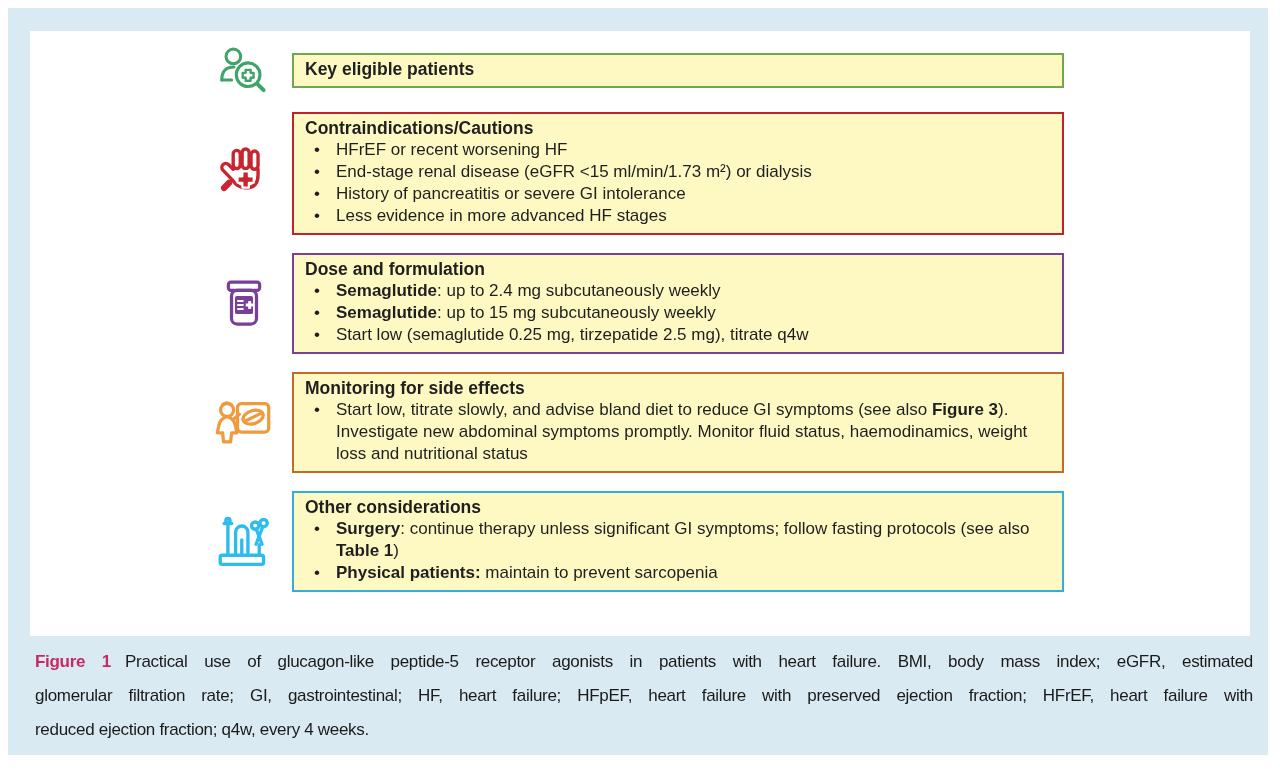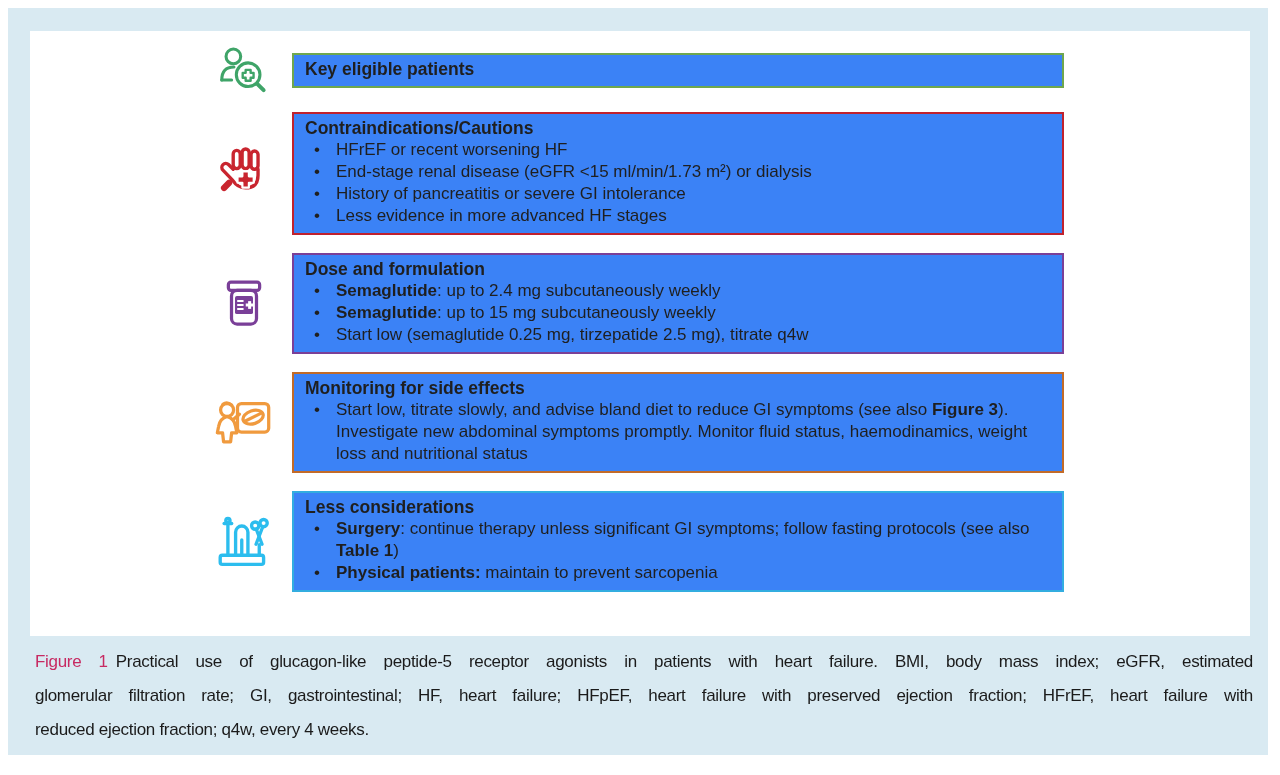--- a/index.html
+++ b/index.html
@@ -4,31 +4,31 @@
 <style>
   html,body{margin:0;padding:0;background:#ffffff;}
   .page{position:relative;width:1280px;height:775px;background:#ffffff;overflow:hidden;
         font-family:"Liberation Sans",sans-serif;color:#1f1f1f;}
   .blue-panel{position:absolute;left:8px;top:8px;width:1260px;height:747px;background:#d9eaf2;}
   .white-panel{position:absolute;left:22px;top:23px;width:1220px;height:605px;background:#ffffff;}
   .rows{position:absolute;left:166px;top:15px;display:flex;flex-direction:column;gap:18px;}
   .row{display:flex;align-items:center;}
   .icon-cell{width:96px;display:flex;justify-content:center;align-items:center;flex:0 0 96px;}
   .icon-cell svg{display:block;}
-  .box{width:772px;box-sizing:border-box;border:2.5px solid #888;background:#3b82f6;
+  .box{width:772px;box-sizing:border-box;border:2.5px solid #888;background:#fef9c3;
        padding:3px 10px 6px 11px;font-size:17px;line-height:22px;}
   .box-title{font-weight:700;font-size:17.5px;}
   .bullet{position:relative;padding-left:31px;}
   .bullet::before{content:"\2022";position:absolute;left:9px;top:0;}
   .b{font-weight:700;}
   .caption{position:absolute;left:27px;top:637px;width:1218px;font-size:17px;
            letter-spacing:-0.3px;line-height:34px;color:#1b1b1b;}
   .cap-line{width:100%;}
   .just{text-align:justify;text-align-last:justify;}
-  .fig-label{font-weight:400;margin-right:8px;}
+  .fig-label{font-weight:700;margin-right:14px;}
 </style>
 </head>
 <body>
 
 <div class="page">
   <div class="blue-panel">
     <div class="white-panel">
       <div class="rows">
 
         <div class="row">
@@ -130,21 +130,21 @@
               <path d="M14 29.5 V13 a4.4 4.4 0 0 1 8.8 0 V29.5"></path>
               <path d="M18.4 18.5 v11"></path>
               <circle cx="28" cy="8.3" r="2.6"></circle>
               <circle cx="34" cy="6.5" r="2.6"></circle>
               <path d="M28.7 10.7 L32.9 21.6"></path>
               <path d="M33.4 9.1 L28.6 21.6"></path>
               <path d="M30.9 21.9 V29.5"></path>
             </svg>
           </div>
           <div class="box" style="border-color: rgb(51, 173, 224);">
-            <div class="box-title">Less considerations</div>
+            <div class="box-title">Other considerations</div>
             <div class="bullet">
               <span class="b">Surgery</span><span>: continue therapy unless significant GI symptoms; follow fasting protocols (see also </span><span class="b">Table 1</span><span>)</span>
             </div>
             <div class="bullet">
               <span class="b">Physical patients:</span><span> maintain to prevent sarcopenia</span>
             </div>
           </div>
         </div>
 
       </div>

